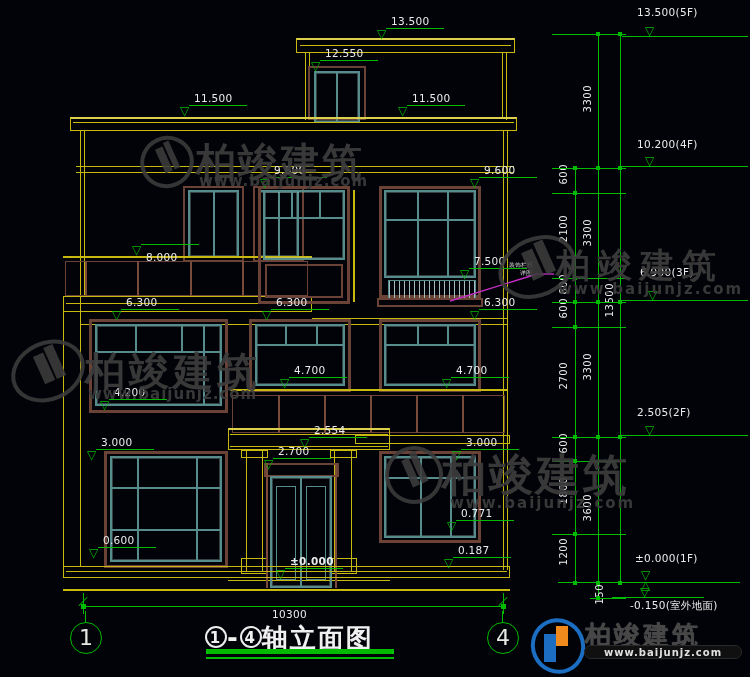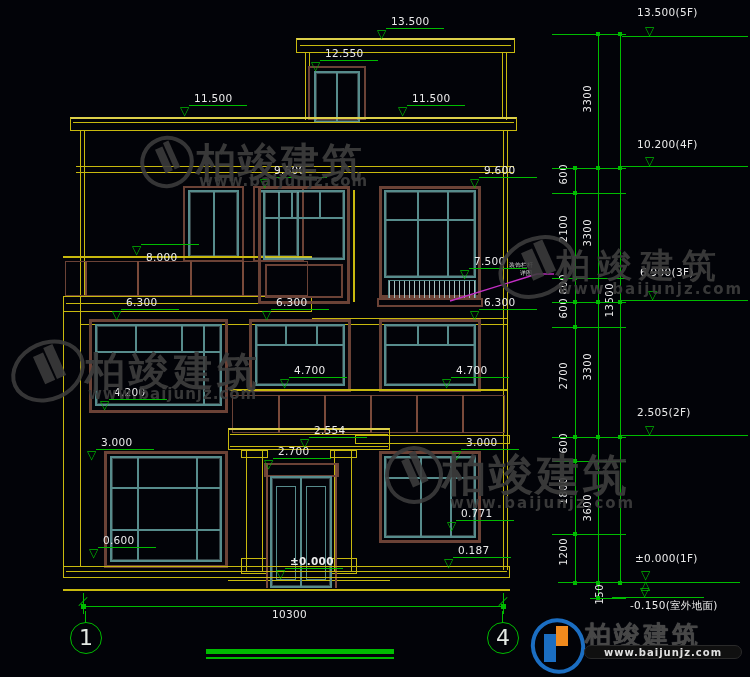--- a/index.html
+++ b/index.html
@@ -183,20 +183,23 @@
     <i class="sq" style="left:501px;top:604px;"></i>
     <i class="lng" style="left:77px;top:601px;width:12px;height:1px;transform:rotate(-45deg);"></i>
     <i class="lng" style="left:497px;top:601px;width:12px;height:1px;transform:rotate(-45deg);"></i>
     <div class="dimtext" style="left:272px;top:593px;margin-top:15px;">10300</div>
     <i class="lng" style="left:85px;top:611px;width:1px;height:12px;"></i>
     <i class="lng" style="left:502px;top:611px;width:1px;height:12px;"></i>
     <div class="bubble" style="left:70px;top:622px;">1</div>
     <div class="bubble" style="left:487px;top:622px;">4</div>
   </div>
 
+  <div class="titlerow">
+    <span class="circnum">1</span><span>-</span><span class="circnum">4</span><span>轴立面图</span>
+  </div>
   <i class="lng" style="left:206px;top:649px;width:188px;height:5px;"></i>
   <i class="lng" style="left:206px;top:657px;width:188px;height:2px;"></i>
 
   <div>
     <i class="lng" style="left:575px;top:168px;width:1px;height:415px;"></i>
     <i class="lng" style="left:598px;top:34px;width:1px;height:564px;"></i>
     <i class="lng" style="left:620px;top:34px;width:1px;height:549px;"></i>
   </div>
 
   <svg style="position:absolute;left:0;top:0;width:750px;height:677px;pointer-events:none;" viewBox="0 0 750 677">

